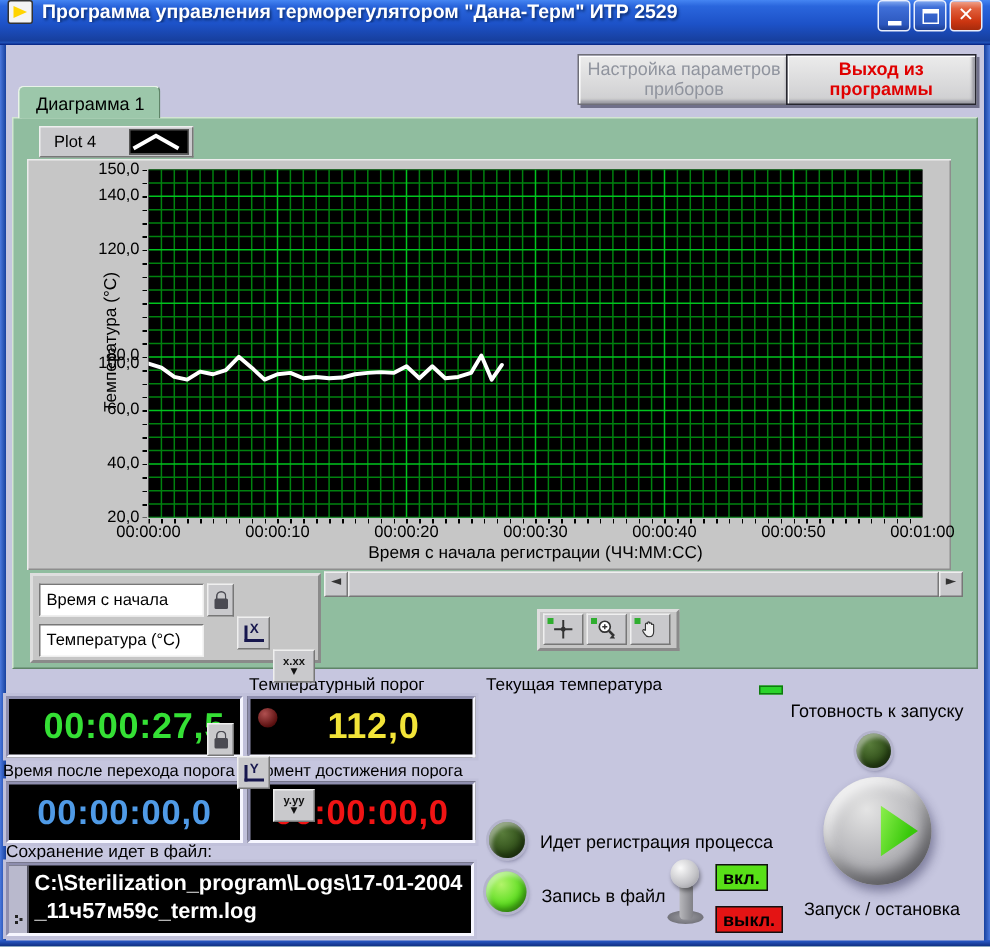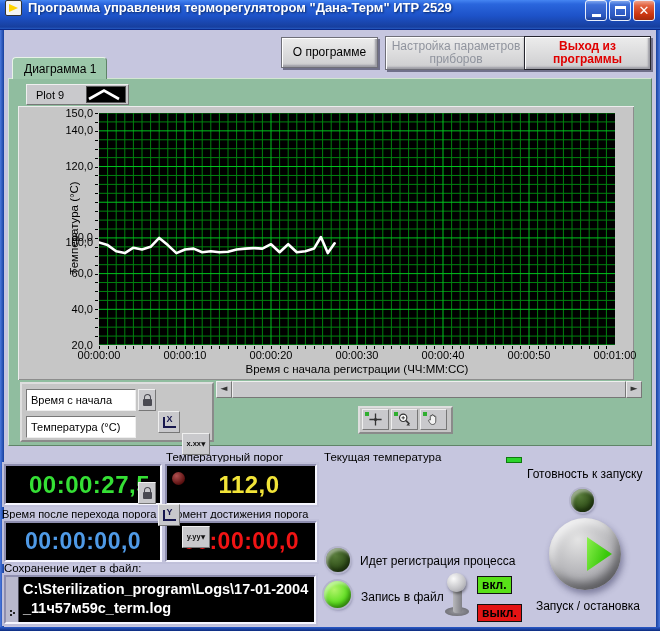--- a/index.html
+++ b/index.html
@@ -57,21 +57,21 @@
   .sb-btn{width:16px;background:#c9c9cc;border:1px solid;border-color:#efefef #777 #777 #efefef;
     font:9px/13px "DejaVu Sans",sans-serif;text-align:center;color:#333;cursor:pointer}
   .sb-thumb{flex:1;background:#c9c9cc;border:1px solid;border-color:#efefef #777 #777 #efefef;cursor:pointer}
   .spanel{background:#c6c6c6;border:2px outset #dedede}
   .sinput{background:#fff;border:1px solid;border-color:#777 #eee #eee #777;font-size:11px;padding:4px 0 0 4px;white-space:nowrap;overflow:hidden;cursor:text}
   .sbtn{background:#c9c9cc;border:1px solid;border-color:#efefef #777 #777 #efefef;display:flex;align-items:center;justify-content:center;cursor:pointer;position:relative}
   .padlock{width:9px;height:7px;background:#4a4a52;border-radius:1px;position:relative;margin-top:5px}
   .padlock::before{content:'';position:absolute;top:-5px;left:1px;width:5px;height:5px;border:1.5px solid #4a4a52;border-bottom:none;border-radius:4px 4px 0 0}
   .axicon{position:relative;width:13px;height:11px;border-left:2px solid #17174e;border-bottom:2px solid #17174e}
   .axicon span{position:absolute;top:-3px;left:2px;font:bold 9px/10px "Liberation Sans",sans-serif;color:#17174e}
-  .fmt{display:flex;flex-direction:row;align-items:center;line-height:7px}
+  .fmt{display:flex;flex-direction:column;align-items:center;line-height:7px}
   .fmt .f1{font:bold 7.5px/8px "Liberation Sans",sans-serif;color:#111}
   .fmt .f2{font:6px/6px "DejaVu Sans",sans-serif;color:#111}
   .palette{background:#c6c6c6;border:2px outset #dedede;display:flex;gap:2px;padding:1px 2px}
   .pbtn{width:27px;height:21px;background:#c9c9cc;border:1px solid;border-color:#efefef #777 #777 #efefef;
     position:relative;display:flex;align-items:center;justify-content:center;cursor:pointer}
   .pdot{position:absolute;left:2px;top:2px;width:4px;height:4px;background:#2fae2f}
   .hint{font-size:13px;color:#000}
 
   
   .lbl{font-size:11.5px;color:#000;white-space:nowrap}
@@ -118,29 +118,28 @@
       </span>
     <span class="wbtn closeb">
         <span class="g-close">✕</span>
       </span>
   </div>
   <div class="abs fr-l"></div>
   <div class="abs fr-r"></div>
   <div class="abs fr-b"></div>
   <div class="abs client"></div>
 
-  <div class="abs btn" style="left:281px;top:37px;width:97px;height:31px">О программе</div>
   <div class="abs btn disabled" style="left:385px;top:36px;width:142px;height:34px;padding:0 4px">Настройка параметров приборов</div>
   <div class="abs btn exit" style="left:524px;top:36px;width:127px;height:34px">Выход из программы</div>
 
   <div class="abs tab" style="left:12px;top:57px;width:95px;height:22px;z-index:2">Диаграмма 1</div>
   <div class="abs page" style="left:8px;top:78px;width:644px;height:368px;z-index:1"></div>
 
   <div class="abs legend" style="left:26px;top:84px;width:103px;height:21px;z-index:3">
-    <span>Plot 9</span>
+    <span>Plot 4</span>
     <span class="legend-sample">
       <svg class="chevron" viewBox="0 0 34 15">
         <polyline points="2,12 17,3.5 32,12" stroke="#fff" stroke-width="2.6" fill="none"></polyline>
       </svg>
     </span>
   </div>
 
   <div class="abs gpanel" style="left:18px;top:106px;width:616px;height:274px;z-index:2">
     <div class="abs ytitle" style="left:56px;top:122px">Температура (°C)</div>
     <div class="abs" style="left:0;top:0;width:78px;height:274px">

